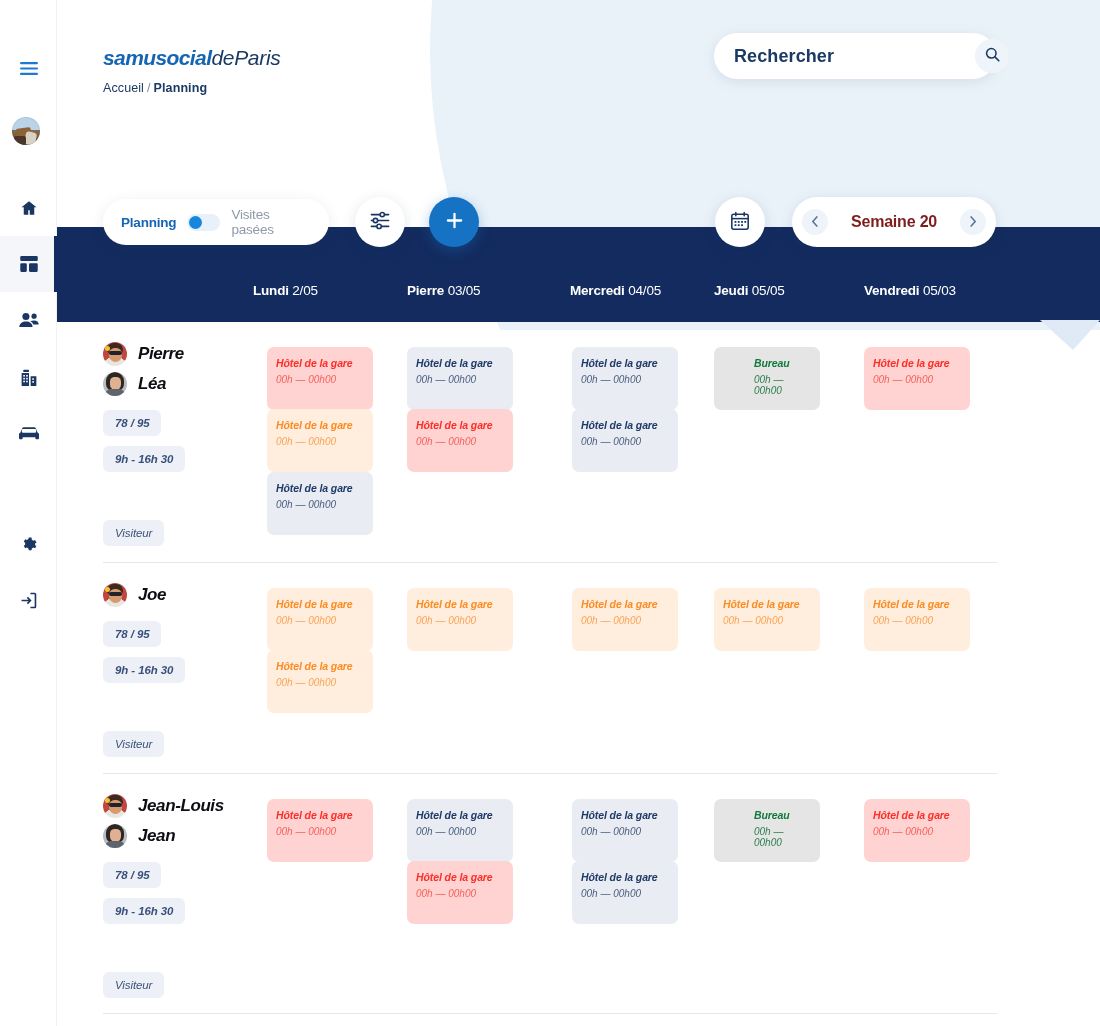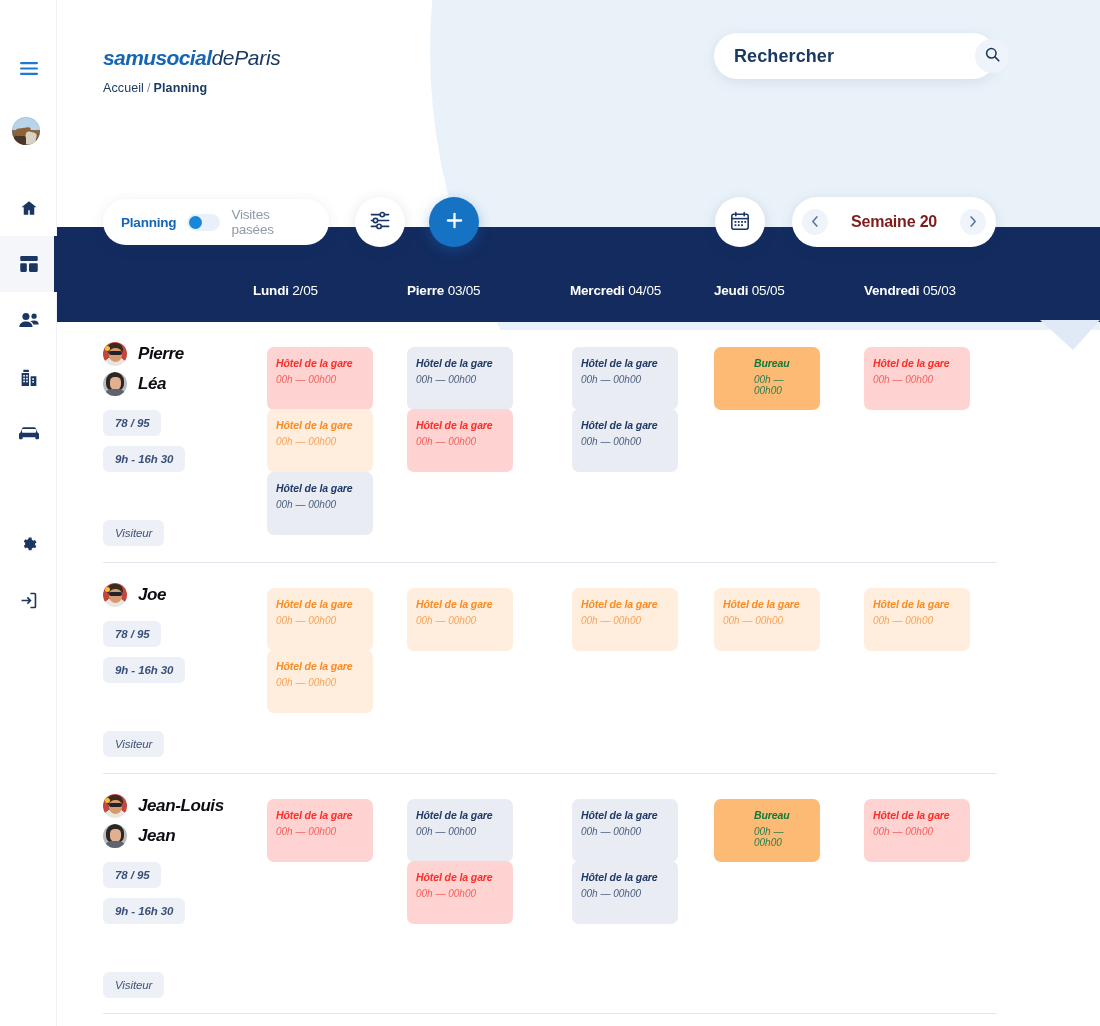--- a/index.html
+++ b/index.html
@@ -191,21 +191,21 @@
   }
   .card .ct { font-size:10.5px; font-weight:700; letter-spacing:-.1px; line-height:1.25; }
   .card .ch { font-size:10px; font-weight:400; margin-top:4px; letter-spacing:0px; }
 
   .card.grey { background:#e9ecf3; }
   .card.grey .ct{ color:#1f3a66; } .card.grey .ch{ color:#4a5d7e; }
   .card.red  { background:#ffd3d2; }
   .card.red .ct{ color:#fb2e28; } .card.red .ch{ color:#f4615c; }
   .card.orange{ background:#ffeedd; }
   .card.orange .ct{ color:#fb8b23; } .card.orange .ch{ color:#fba256; }
-  .card.green { background:#fdba74;padding-left:40px; }
+  .card.green { background:#e5e5e5;padding-left:40px; }
   .card.green .ct{ color:#0f7a3b; } .card.green .ch{ color:#2a7d4d; }
 </style>
 </head>
 <body>
 
 <div id="app">
 
   <div class="hdr-bg">
     <div class="hdr-blob"></div>
   </div>

